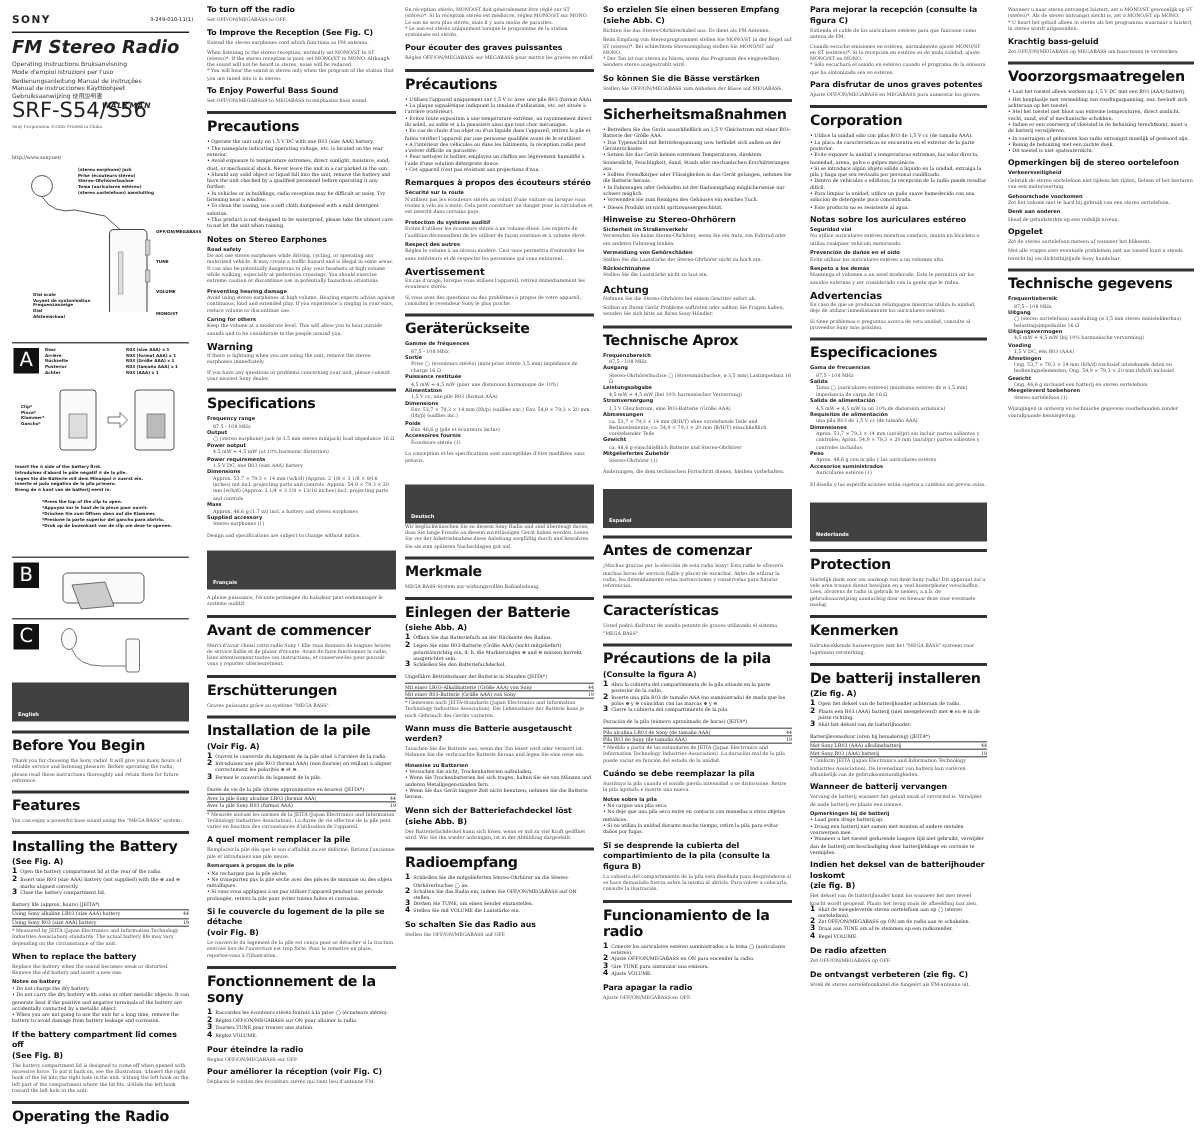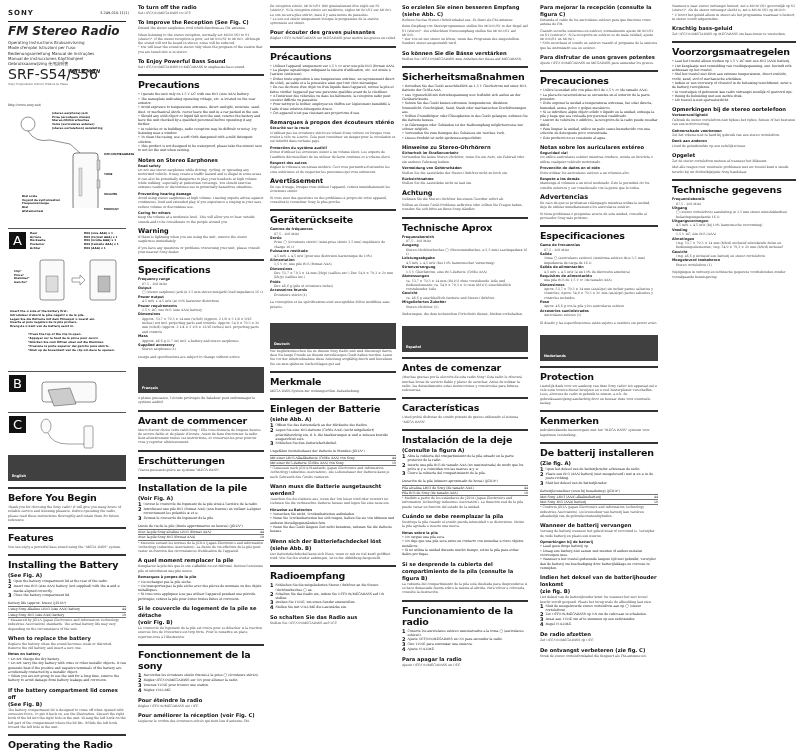--- a/index.html
+++ b/index.html
@@ -427,21 +427,21 @@
     <p style="padding-left:4px">Stereo-Ohrhörer (1)</p>
   <p style="margin-top:3px">Änderungen, die dem technischen Fortschritt dienen, bleiben vorbehalten.</p>
 
   <div class="langbar" style="margin-top:10px">
       <span>Español</span>
     </div>
   <h1 class="sec">Antes de comenzar</h1>
   <p>¡Muchas gracias por la elección de esta radio Sony! Esta radio le ofrecerá muchas horas de servicio fiable y placer de escuchar. Antes de utilizar la radio, lea detenidamente estas instrucciones y consérvelas para futuras referencias.</p>
   <h1 class="sec">Características</h1>
   <p>Usted podrá disfrutar de sonido potente de graves utilizando el sistema "MEGA BASS".</p>
-  <h1 class="sec">Instalación de la deje</h1>
+  <h1 class="sec">Précautions de la pila</h1>
   <h2 class="sub" style="margin-top:0">(Consulte la figura A)</h2>
   <div class="step">
       <b>1</b>
       <span>Abra la cubierta del compartimiento de la pila situado en la parte posterior de la radio.</span>
     </div>
   <div class="step">
       <b>2</b>
       <span>Inserte una pila R03 de tamaño AAA (no suministrada) de modo que los polos ⊕ y ⊖ coincidan con las marcas ⊕ y ⊖.</span>
     </div>
   <div class="step">
@@ -489,21 +489,21 @@
   <p>Ajuste OFF/ON/MEGABASS en OFF.</p>
 </div>
 
 <div class="col" style="left:540px;top:4px;width:118px">
   <h2 class="sub" style="margin-top:0">Para mejorar la recepción (consulte la figura C)</h2>
   <p>Extienda el cable de los auriculares estéreo para que funcione como antena de FM.</p>
   <p style="margin-top:2px">Cuando escuche emisiones en estéreo, normalmente ajuste MONO/ST en ST (estéreo)*. Si la recepción en estéreo es de mala calidad, ajuste MONO/ST en MONO.</p>
   <p>* Sólo escuchará el sonido en estéreo cuando el programa de la emisora que ha sintonizado sea en estéreo.</p>
   <h2 class="sub">Para disfrutar de unos graves potentes</h2>
   <p>Ajuste OFF/ON/MEGABASS en MEGABASS para aumentar los graves.</p>
-  <h1 class="sec">Precauciones</h1>
+  <h1 class="sec">Corporation</h1>
   <div class="bul">Utilice la unidad sólo con pilas R03 de 1,5 V cc (de tamaño AAA).</div>
   <div class="bul">La placa de características se encuentra en el exterior de la parte posterior.</div>
   <div class="bul">Evite exponer la unidad a temperaturas extremas, luz solar directa, humedad, arena, polvo o golpes mecánicos.</div>
   <div class="bul">Si se introduce algún objeto sólido o líquido en la unidad, extraiga la pila y haga que sea revisada por personal cualificado.</div>
   <div class="bul">Dentro de vehículos o edificios, la recepción de la radio puede resultar difícil.</div>
   <div class="bul">Para limpiar la unidad, utilice un paño suave humedecido con una solución de detergente poco concentrada.</div>
   <div class="bul">Este producto no es resistente al agua.</div>
   <h2 class="sub">Notas sobre los auriculares estéreo</h2>
   <h3 class="min" style="margin-top:0">Seguridad vial</h3>
   <p>No utilice auriculares estéreo mientras conduce, monta en bicicleta o utiliza cualquier vehículo motorizado.</p>

